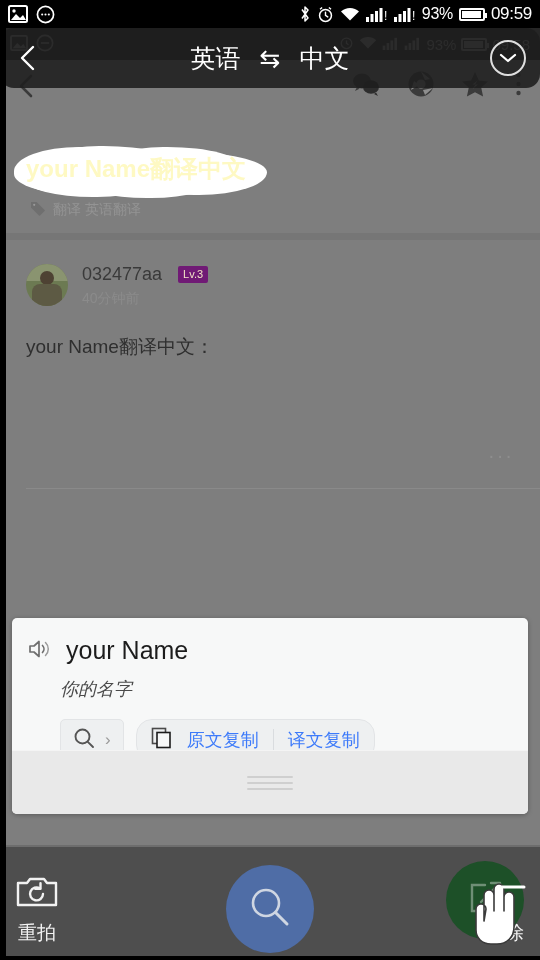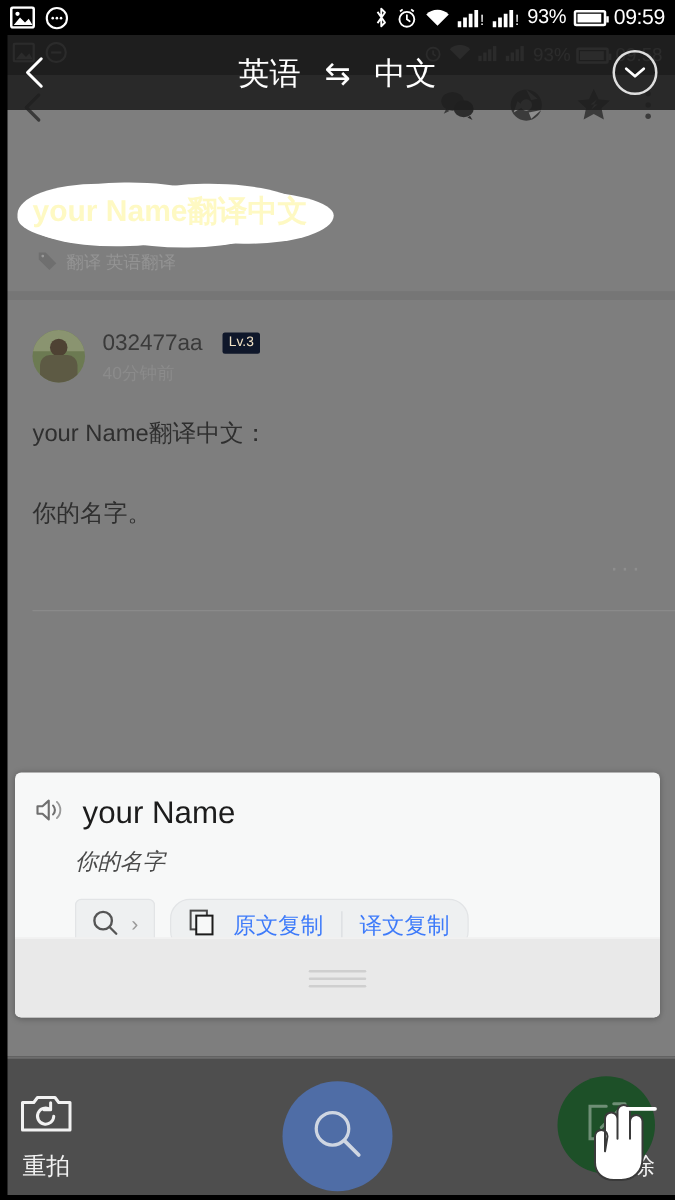--- a/index.html
+++ b/index.html
@@ -77,34 +77,34 @@
     width: 42px; height: 42px; border-radius: 50%; overflow: hidden; flex: none;
     background: #6c7a52; position: relative;
   }
   .avatar .sky { position:absolute; left:0; top:0; right:0; height:40%; background:#8a9470; }
   .avatar .head { position:absolute; left:14px; top:7px; width:14px; height:14px; border-radius:50%; background:#4e4233; }
   .avatar .body { position:absolute; left:6px; top:20px; width:30px; height:24px; border-radius:8px 8px 0 0; background:#5d5a44; }
   .ans-meta { margin-left: 14px; }
   .ans-user { display: flex; align-items: center; gap: 16px; }
   .uname { font-size: 18px; color: #3a3a3a; }
   .lvl {
-    font-size: 11px; color: #f2e3c6; background: #0f172a;
+    font-size: 11px; color: #f2e3c6; background: #701a75;
     padding: 1px 5px; border-radius: 2px; line-height: 1.3;
   }
   .atime { font-size: 14px; color: #8b8b8b; margin-top: 5px; }
   .ans-line1 { font-size: 19px; color: #2f2f2f; padding: 26px 0 0 26px; }
   .ans-line2 { font-size: 19px; color: #2f2f2f; padding: 38px 0 0 26px; }
   .ans-more { position: absolute; right: 26px; top: 204px; font-size: 20px; color: #8e8e8e; letter-spacing: 2px; }
   .ans-rule { position: absolute; left: 26px; right: 0; top: 248px; height: 1px; background: #8a8a8a; }
 
   
   .topbar {
     position: absolute; left: 0; top: 28px; width: 540px; height: 60px;
     background: rgba(30,30,30,.88);
-    display: flex; align-items: center; padding: 0 14px; color: #fff;
+    display: flex; align-items: center; padding: 0 14px; color: #fff; border-radius: 14px;
   }
   .topbar .back { width: 30px; height: 30px; }
   .topbar .langs {
     position: absolute; left: 0; right: 0; text-align: center;
     font-size: 25px; color: #fff; pointer-events: none;
   }
   .topbar .langs span { margin: 0 6px; }
   .collapse {
     margin-left: auto; width: 36px; height: 36px; border-radius: 50%;
     border: 2px solid rgba(255,255,255,.85);
@@ -351,21 +351,20 @@
         </div>
         <div class="ans-meta">
           <div class="ans-user">
             <span class="uname">032477aa</span>
             <span class="lvl">Lv.3</span>
           </div>
           <div class="atime">40分钟前</div>
         </div>
       </div>
       <div class="ans-line1">your Name翻译中文：</div>
-      <div class="ans-line2">你的名字。</div>
       <div class="ans-more">···</div>
       <div class="ans-rule"></div>
     </div>
   </div>
 
   <div class="topbar">
     <span class="back">
       <svg width="30" height="30" viewBox="0 0 30 30">
           <path d="M19 4L8 15l11 11" fill="none" stroke="#ffffff" stroke-width="2.4" stroke-linecap="round" stroke-linejoin="round"></path>
         </svg>

